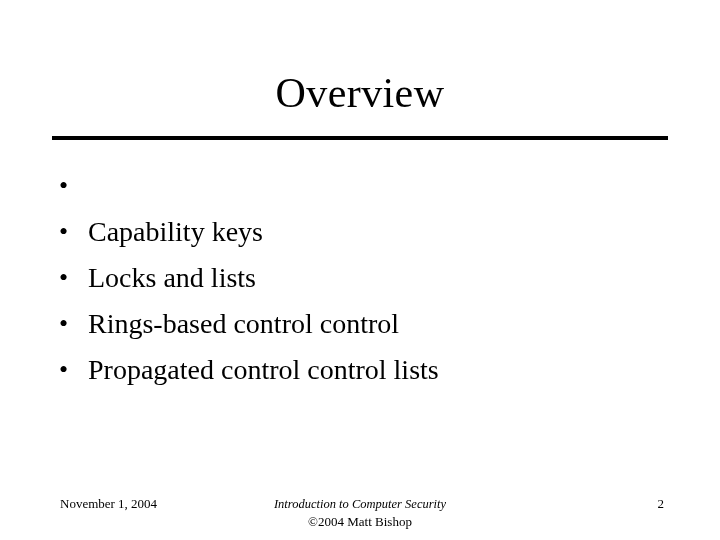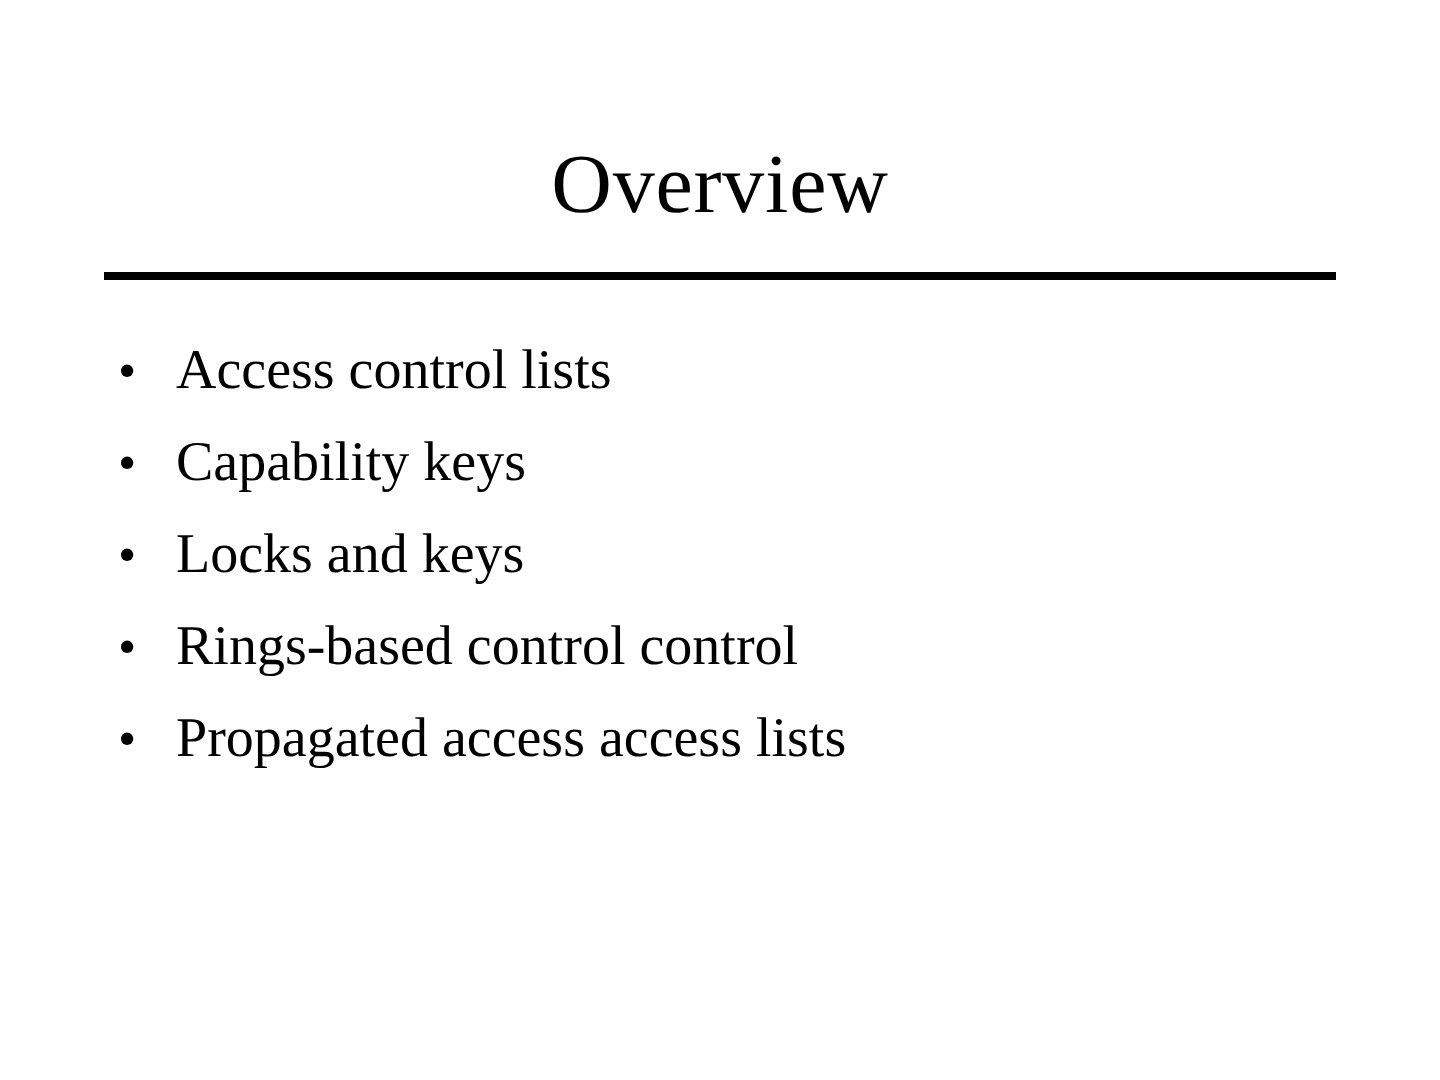--- a/index.html
+++ b/index.html
@@ -135,34 +135,41 @@
 
   <div class="title-area">
     <h1 class="title-text">Overview</h1>
   </div>
 
   <div class="title-rule"></div>
 
   <ul class="bullet-list">
     <li class="bullet-item">
       <span class="bullet-marker">•</span>
-      <span class="bullet-label">Access control lists</span>
     </li>
     <li class="bullet-item">
       <span class="bullet-marker">•</span>
       <span class="bullet-label">Capability keys</span>
     </li>
     <li class="bullet-item">
       <span class="bullet-marker">•</span>
-      <span class="bullet-label">Locks and keys</span>
+      <span class="bullet-label">Locks and lists</span>
     </li>
     <li class="bullet-item">
       <span class="bullet-marker">•</span>
       <span class="bullet-label">Rings-based control control</span>
     </li>
     <li class="bullet-item">
       <span class="bullet-marker">•</span>
-      <span class="bullet-label">Propagated access access lists</span>
+      <span class="bullet-label">Propagated control control lists</span>
     </li>
   </ul>
 
+  <div class="footer">
+    <div class="footer-date">November 1, 2004</div>
+    <div class="footer-center">
+      <div class="footer-course">Introduction to Computer Security</div>
+      <div class="footer-copyright">©2004 Matt Bishop</div>
+    </div>
+    <div class="footer-page">2</div>
+  </div>
 
 </div>
 
 </body></html>

